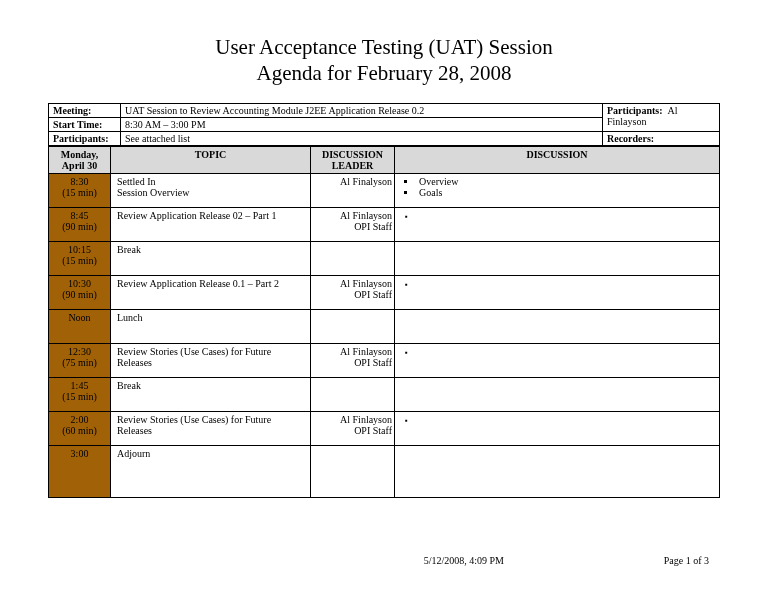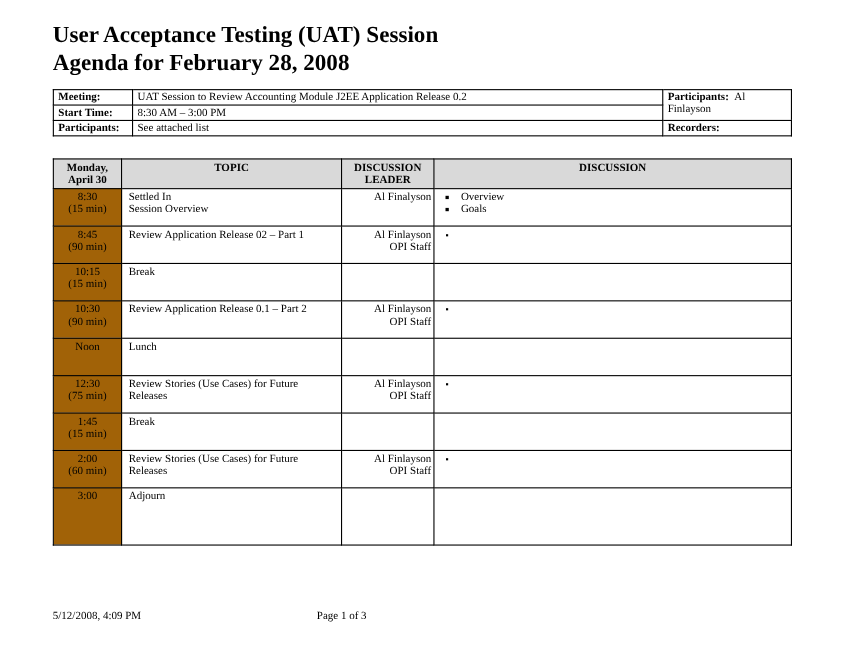--- a/index.html
+++ b/index.html
@@ -9,23 +9,24 @@
     font-family: "Times New Roman", Times, serif;
     color: #000;
     width: 768px;
     height: 594px;
     position: relative;
   }
   .page {
     padding: 18px 48px 0 48px;
   }
   h1.title {
-    margin: 0;
+    margin: 16px;
     font-size: 21px;
-    font-weight: bold;
+    font-weight: normal;
+    text-align: center;
     line-height: 1.25;
   }
 
   
   table { border-collapse: collapse; }
   .info-outer {
     width: 100%;
     margin-top: 10px;
     font-size: 10px;
   }
@@ -33,21 +34,20 @@
   .info-main td { border: 1px solid #000; padding: 1px 4px; vertical-align: top; }
   .info-main td.lbl { width: 72px; font-weight: bold; }
   .info-side { border: 1px solid #000; border-left: none; width: 117px; }
   .info-side td { padding: 1px 4px; vertical-align: top; }
   .info-side td.lbl { font-weight: bold; }
   .info-side td.recorders-spacer { height: 28px; border-bottom: 1px solid #000; }
 
   
   table.agenda {
     width: 100%;
-    margin-top: 20px;
     font-size: 10px;
     border: 1px solid #000;
   }
   .agenda th, .agenda td {
     border: 1px solid #000;
     vertical-align: top;
   }
   .agenda th {
     background: #d9d9d9;
     font-weight: bold;
@@ -73,25 +73,26 @@
     padding: 0 0 0 14px;
     list-style-type: square;
   }
   ul.dbul li { padding-left: 2px; }
   .bullet-only::before { content: "▪"; font-size: 8px; margin-left: 2px; }
 
   
   .footer {
     position: absolute;
     left: 0;
-    right: 0;
+    right: 11px;
     bottom: 28px;
     padding: 0 48px;
     font-size: 10px;
     display: flex;
+    justify-content: flex-end;
   }
   .footer .stamp { flex: 0 0 240px; }
   .footer .pager { flex: 0 0 auto; }
 </style>
 </head>
 <body>
 
 <div class="page">
   <h1 class="title">
     <span>User Acceptance Testing (UAT) Session</span><br>

